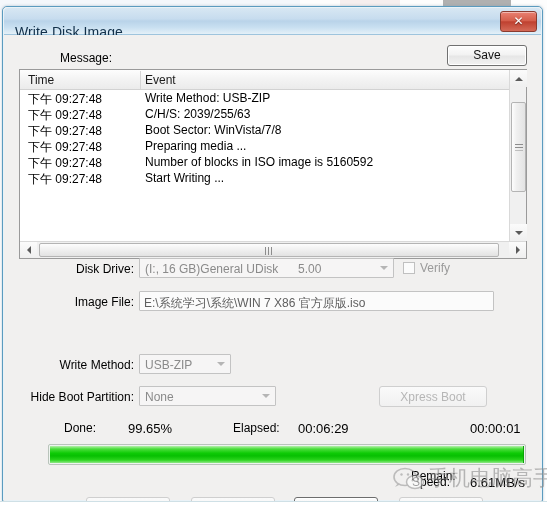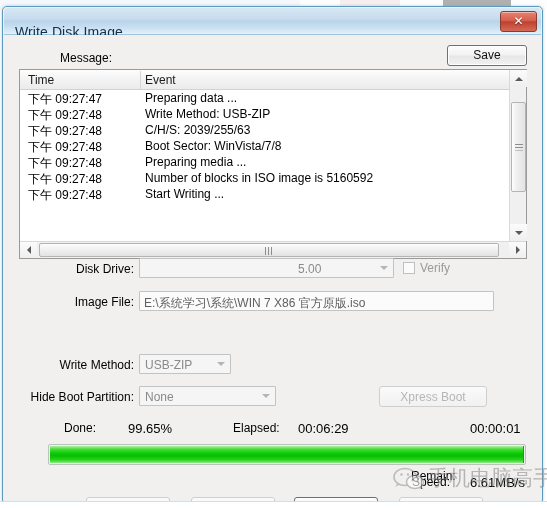--- a/index.html
+++ b/index.html
@@ -416,24 +416,20 @@
 
     <div id="listbox">
       <div id="list-header">
         <div class="col-head" style="left:8px;">Time</div>
         <div class="col-sep" style="left:120px;"></div>
         <div class="col-head" style="left:125px;">Event</div>
       </div>
 
       <div id="list-rows">
           <div class="lrow">
-            <div class="ctime">下午 09:27:47</div>
-            <div class="cevent">Preparing data ...</div>
-          </div>
-          <div class="lrow">
             <div class="ctime">下午 09:27:48</div>
             <div class="cevent">Write Method: USB-ZIP</div>
           </div>
           <div class="lrow">
             <div class="ctime">下午 09:27:48</div>
             <div class="cevent">C/H/S: 2039/255/63</div>
           </div>
           <div class="lrow">
             <div class="ctime">下午 09:27:48</div>
             <div class="cevent">Boot Sector: WinVista/7/8</div>
@@ -472,20 +468,21 @@
             <div class="grip"></div>
           </div>
         <div class="hsb-arrow" id="hs-right">
             <div class="tri tri-right"></div>
           </div>
       </div>
     </div>
 
     <div class="field-label" style="left:58px; top:227px; width:72px;">Disk Drive:</div>
     <div class="combo" style="left:135px; top:223px; width:255px; height:20px;">
+      <div class="ctext">(I:, 16 GB)General UDisk</div>
       <div class="cver" style="left:158px;">5.00</div>
       <div class="arrowbox">
           <div class="tri tri-down"></div>
         </div>
     </div>
 
     <div id="verify-wrap" style="top:226px;">
       <div id="verify-box"></div>
       <div id="verify-label">Verify</div>
     </div>

